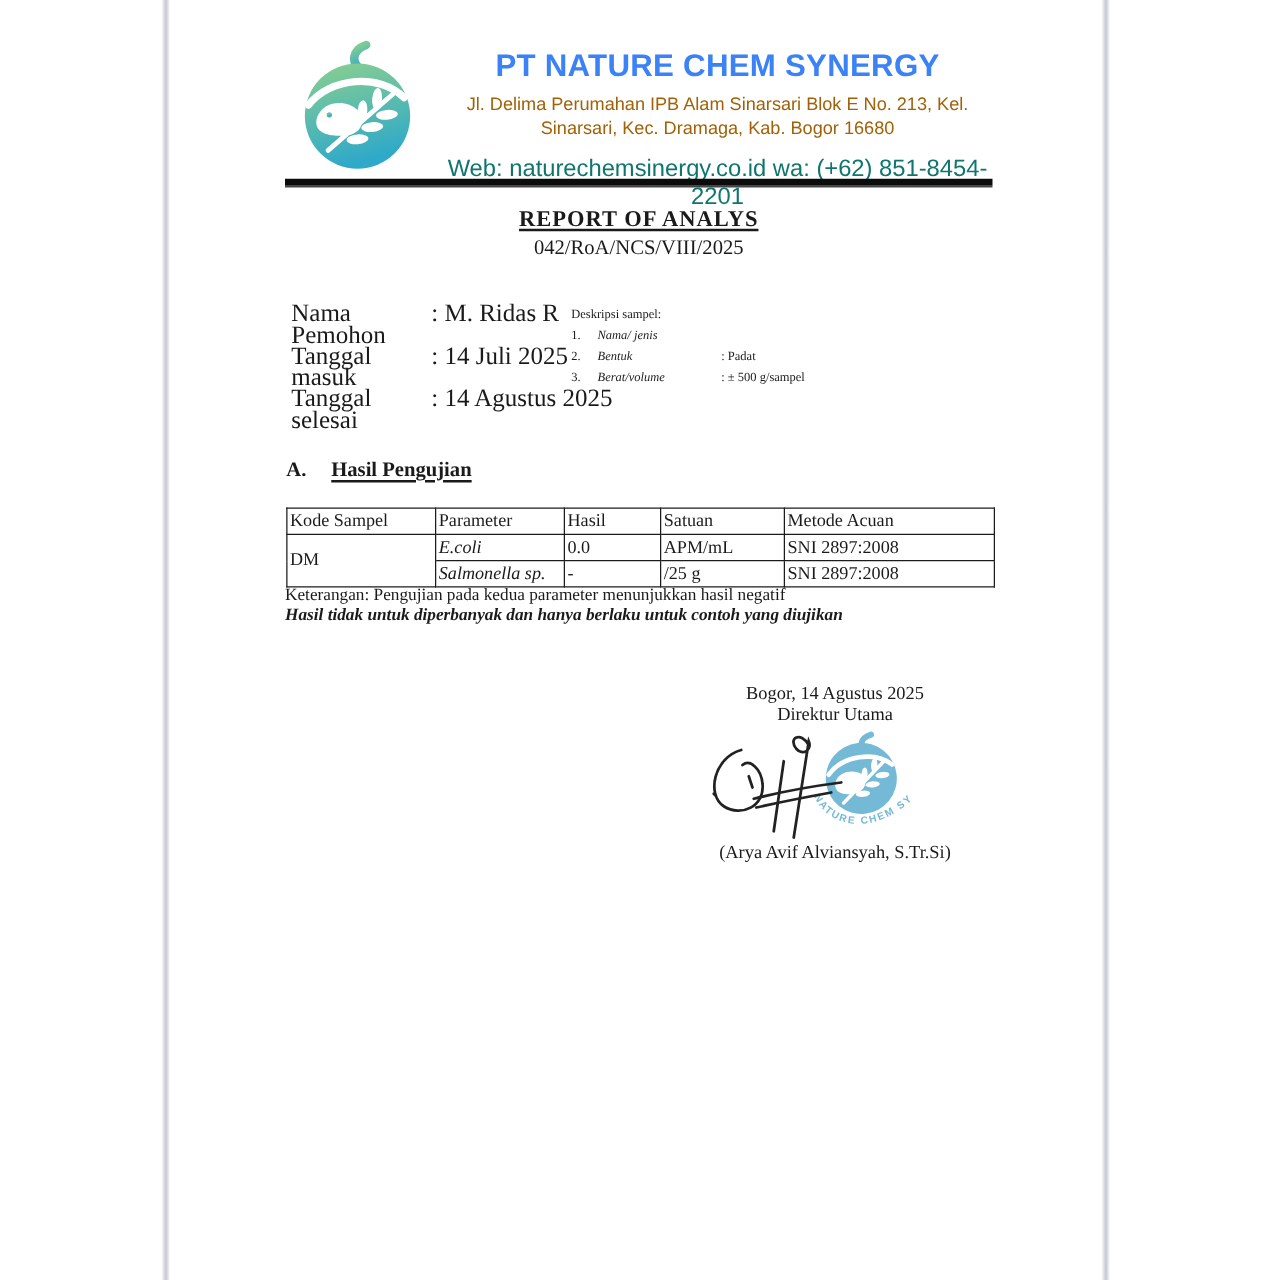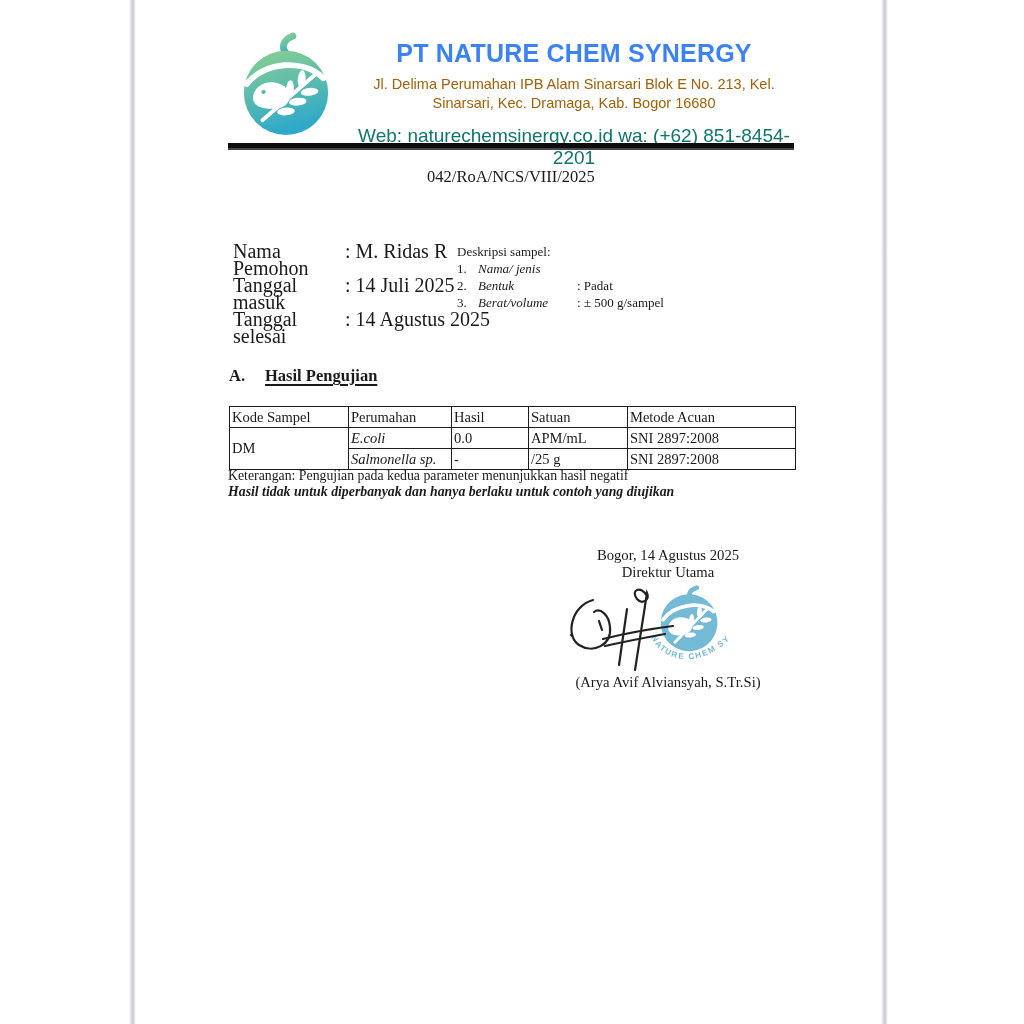--- a/index.html
+++ b/index.html
@@ -30,21 +30,21 @@
   .title-block { position:absolute; left:228px; top:165px; width:566px; text-align:center; }
   .report-title { font-size:18px; font-weight:bold; letter-spacing:0.8px;
                   text-decoration:underline; text-decoration-thickness:2px; text-underline-offset:2px; }
   .doc-number { font-size:16.5px; margin-top:2px; }
 
   
   .applicant { position:absolute; left:233px; top:243px; font-size:20px; line-height:17px; }
   .applicant .row { display:flex; }
   .applicant .lbl { width:112px; }
 
-  .sample { position:absolute; left:457px; top:243px; font-size:13px; line-height:17px; width:330px; }
+  .sample { position:absolute; left:457px; top:243px; font-size:10px; line-height:17px; width:330px; }
   .sample .item { display:flex; align-items:flex-start; }
   .sample .num { width:21px; }
   .sample .ilbl { width:99px;font-style:italic; }
   .sample .ival { flex:1; }
   .sample .line2 { padding-left:8px; }
   .it { font-style:italic; }
 
   
   .section-a { position:absolute; left:229px; top:366px; font-size:16.5px; font-weight:bold; }
   .section-a .idx { display:inline-block; width:36px; }
@@ -107,20 +107,21 @@
   <div class="address">
     <div>Jl. Delima Perumahan IPB Alam Sinarsari Blok E No. 213, Kel.</div>
     <div>Sinarsari, Kec. Dramaga, Kab. Bogor 16680</div>
   </div>
   <div class="contact">Web: naturechemsinergy.co.id  wa: (+62) 851-8454-2201</div>
 </div>
 
 <div class="divider"></div>
 
 <div class="title-block">
+  <div class="report-title">REPORT OF ANALYS</div>
   <div class="doc-number">042/RoA/NCS/VIII/2025</div>
 </div>
 
 <div class="applicant">
   <div class="row">
     <span class="lbl">Nama Pemohon</span>
     <span>: M. Ridas R</span>
   </div>
   <div class="row">
     <span class="lbl">Tanggal masuk</span>
@@ -161,21 +162,21 @@
   <colgroup>
     <col style="width:119px">
       <col style="width:103px">
       <col style="width:77px">
       <col style="width:99px">
       <col style="width:168px">
   </colgroup>
   <thead>
     <tr>
       <th>Kode Sampel</th>
-      <th>Perumahan</th>
+      <th>Parameter</th>
       <th>Hasil</th>
       <th>Satuan</th>
       <th>Metode Acuan</th>
     </tr>
   </thead>
   <tbody>
     <tr>
       <td rowspan="2">DM</td>
       <td class="it">E.coli</td>
       <td>0.0</td>

